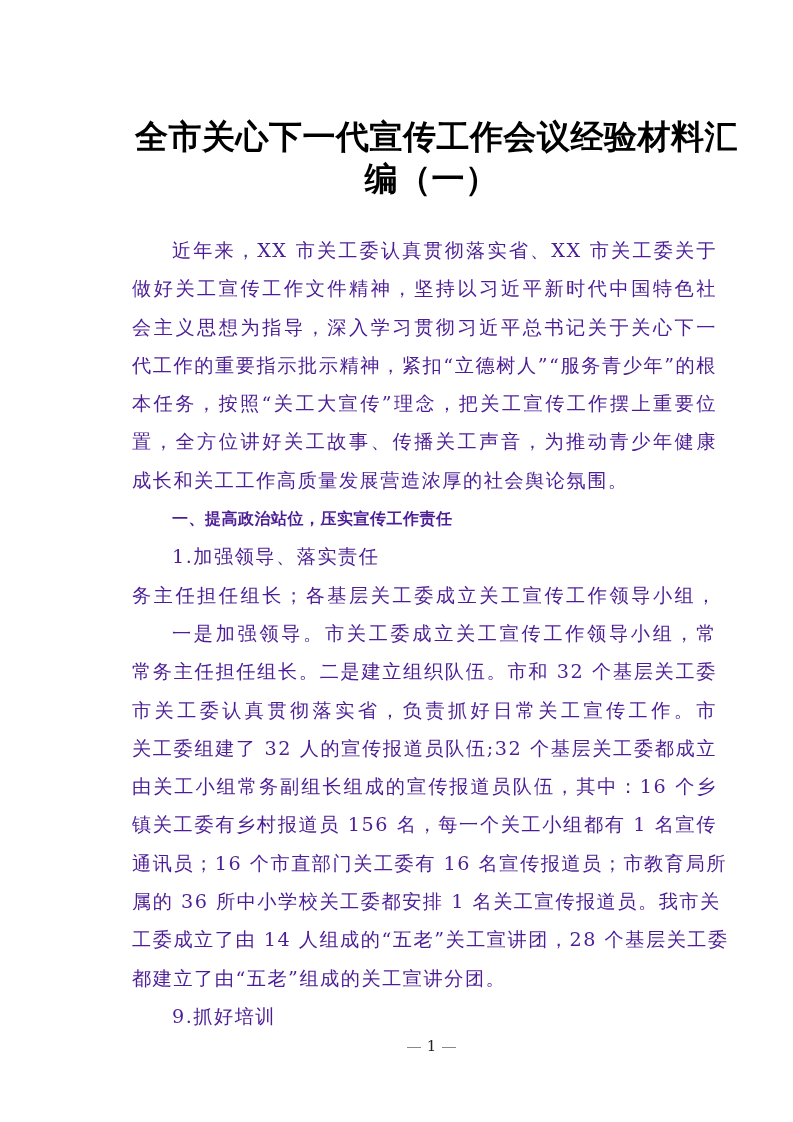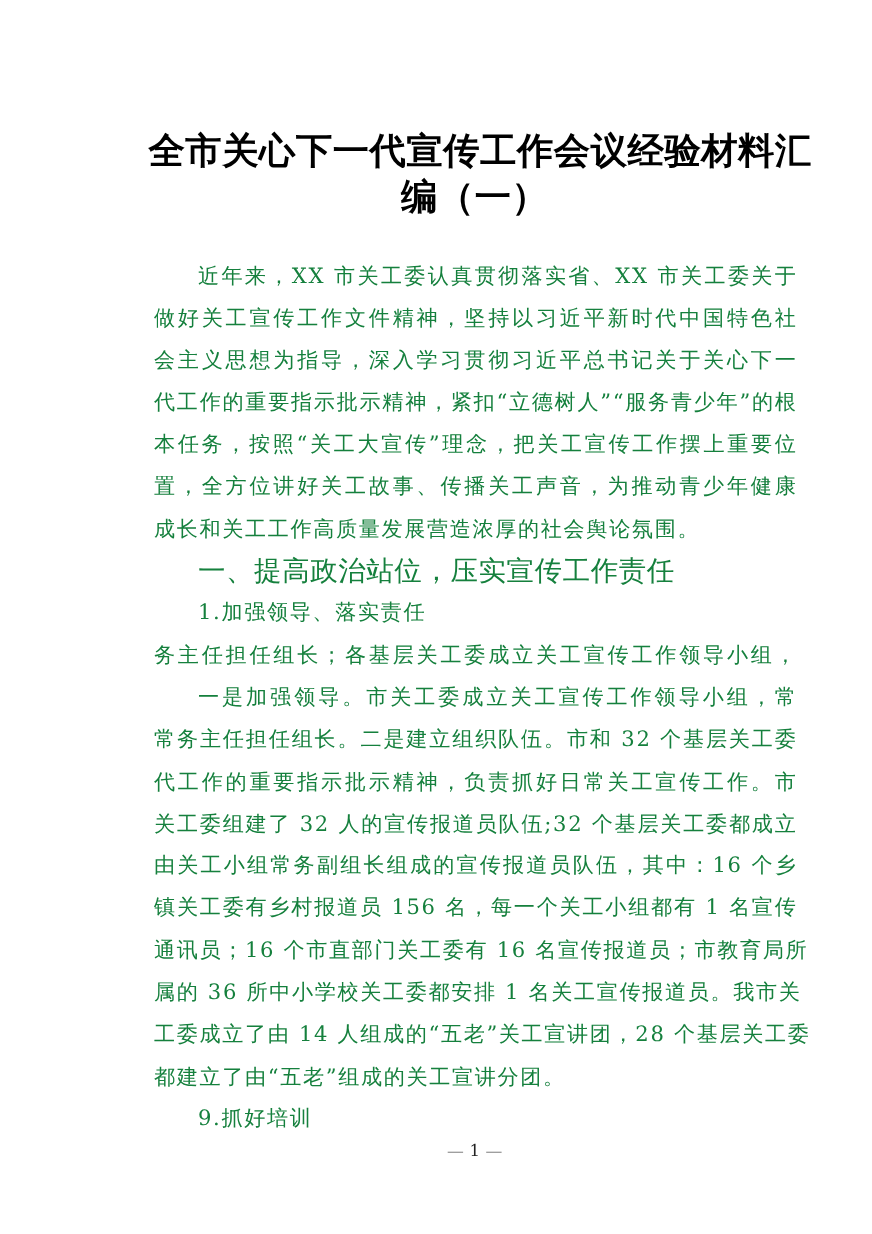--- a/index.html
+++ b/index.html
@@ -32,45 +32,45 @@
       font-size: 33px;
       letter-spacing: 0.5px;
       color: #000;
       white-space: nowrap;
     }
     .title.l1 { top: 115px; }
     .title.l2 { top: 157px; }
 
     .body-text {
       position: absolute;
-      left: 105px;
+      left: 97px;
       top: 232px;
       width: 585px;
       font-family: "DejaVu Serif", serif;
       font-size: 19.2px;
-      color: #15803d;
+      color: #4c1d95;
     }
     .line {
       height: 38.3px;
       line-height: 38.3px;
       white-space: nowrap;
       text-align: justify;
       text-align-last: justify;
       letter-spacing: 1.5px;
     }
     .line.last {
       text-align-last: left;
     }
     .line.indent {
       padding-left: 40px;
     }
     .line.heading {
       font-family: "DejaVu Sans", sans-serif;
-      font-weight: normal;
-      font-size: 25px;
+      font-weight: bold;
+      font-size: 16px;
       letter-spacing: 0.5px;
       text-align-last: left;
     }
     .line.sub {
       text-align-last: left;
     }
     .bold-lead {
       font-family: "DejaVu Sans", sans-serif;
       font-weight: normal;
       letter-spacing: 1.5px;
@@ -115,21 +115,21 @@
     </div>
 
     <div class="line indent heading">一、提高政治站位，压实宣传工作责任</div>
 
     <div class="line indent sub">1.加强领导、落实责任</div>
 
     <div>
       <div class="line">务主任担任组长；各基层关工委成立关工宣传工作领导小组，</div>
       <div class="line indent"><span class="bold-lead">一是</span><span>加强领导。市关工委成立关工宣传工作领导小组，常</span></div>
       <div class="line"><span>常务主任担任组长。</span><span class="bold-lead">二是</span><span>建立组织队伍。市和 32 个基层关工委</span></div>
-      <div class="line">代工作的重要指示批示精神，负责抓好日常关工宣传工作。市</div>
+      <div class="line">市关工委认真贯彻落实省，负责抓好日常关工宣传工作。市</div>
       <div class="line">关工委组建了 32 人的宣传报道员队伍;32 个基层关工委都成立</div>
       <div class="line">由关工小组常务副组长组成的宣传报道员队伍，其中：16 个乡</div>
       <div class="line">镇关工委有乡村报道员 156 名，每一个关工小组都有 1 名宣传</div>
       <div class="line">通讯员；16 个市直部门关工委有 16 名宣传报道员；市教育局所</div>
       <div class="line">属的 36 所中小学校关工委都安排 1 名关工宣传报道员。我市关</div>
       <div class="line">工委成立了由 14 人组成的“五老”关工宣讲团，28 个基层关工委</div>
       <div class="line last">都建立了由“五老”组成的关工宣讲分团。</div>
     </div>
 
     <div class="line indent sub">9.抓好培训</div>

